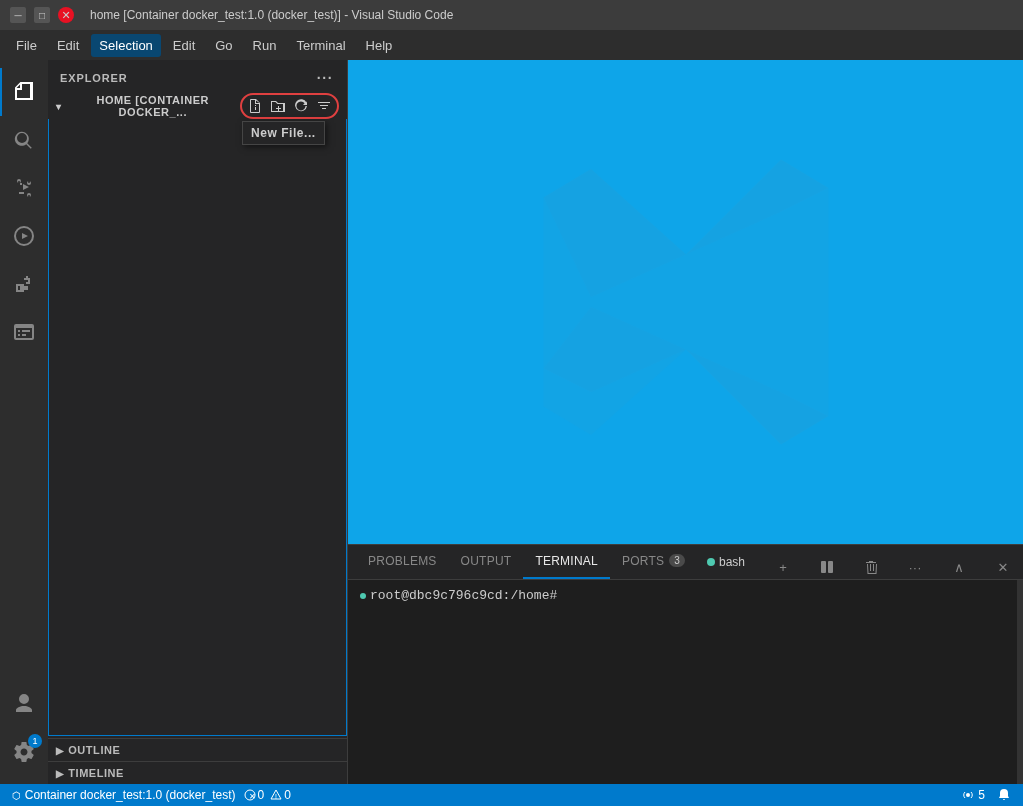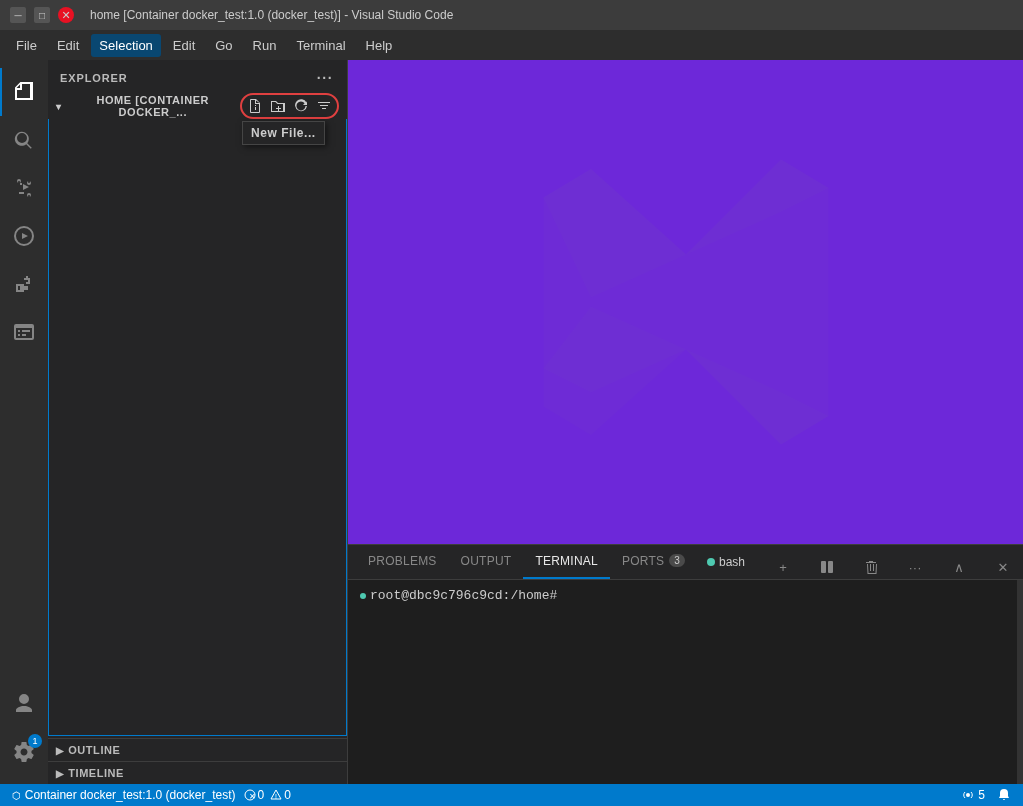--- a/index.html
+++ b/index.html
@@ -236,21 +236,21 @@
       color: #bbbbbb;
       letter-spacing: 0.05em;
     }
     .chevron { margin-right: 4px; font-size: 10px; }
 
     
     .editor-area {
       flex: 1;
       display: flex;
       flex-direction: column;
-      background: #6d28d9;
+      background: #0ea5e9;
     }
     .editor-main {
       flex: 1;
       display: flex;
       align-items: center;
       justify-content: center;
       position: relative;
       overflow: hidden;
     }
 

